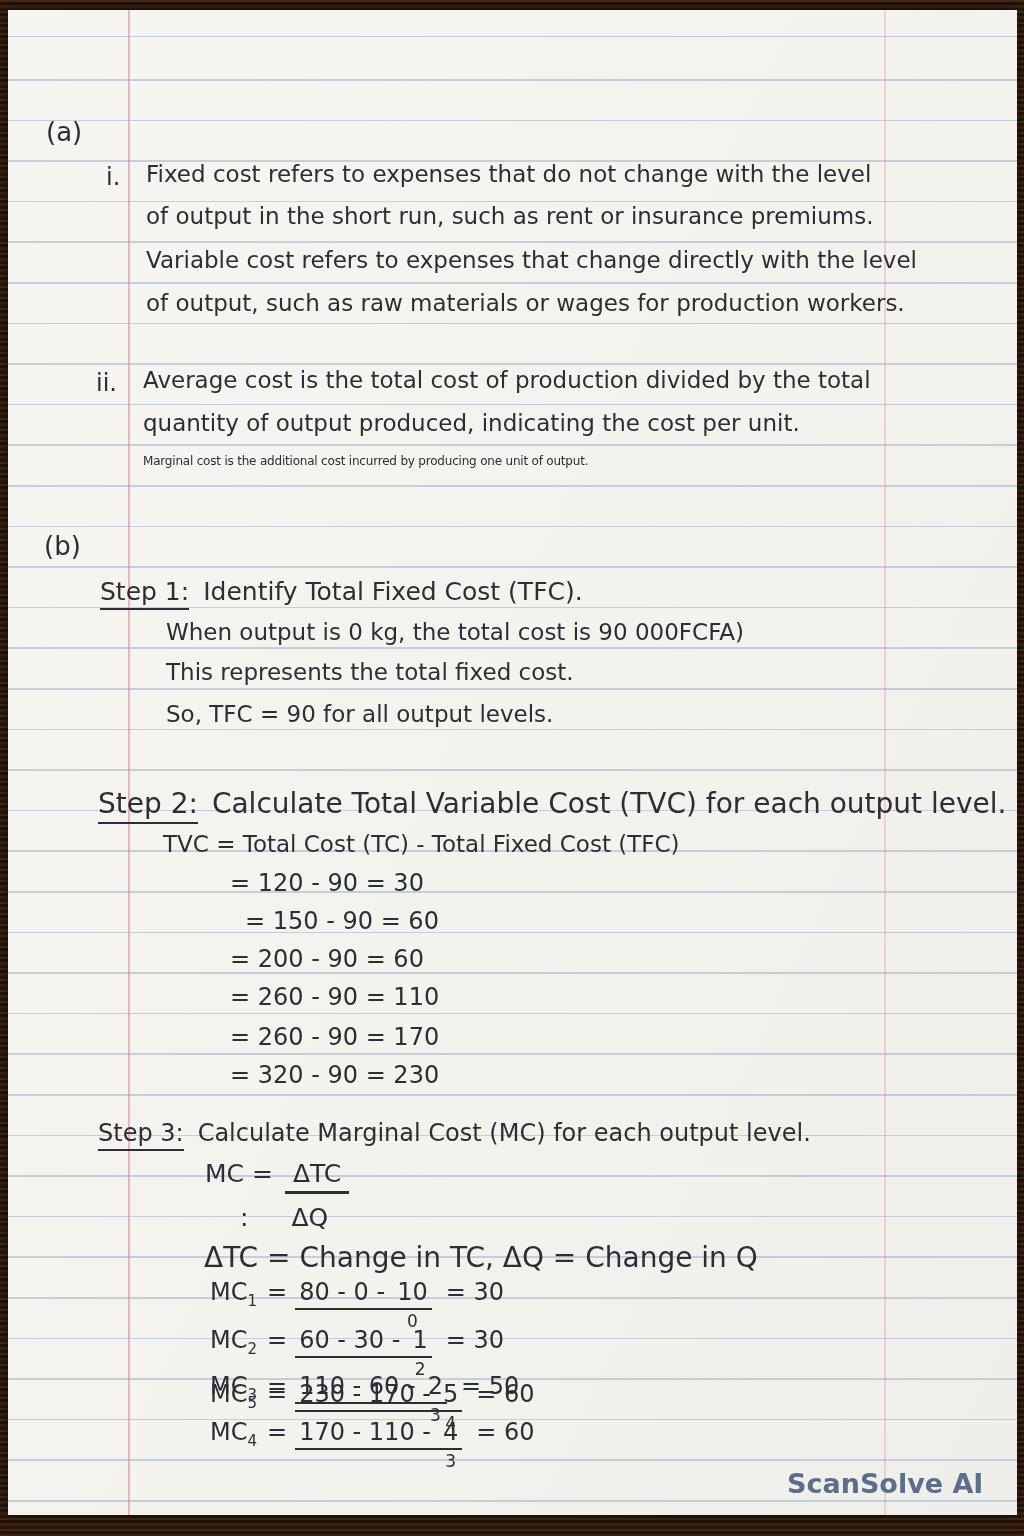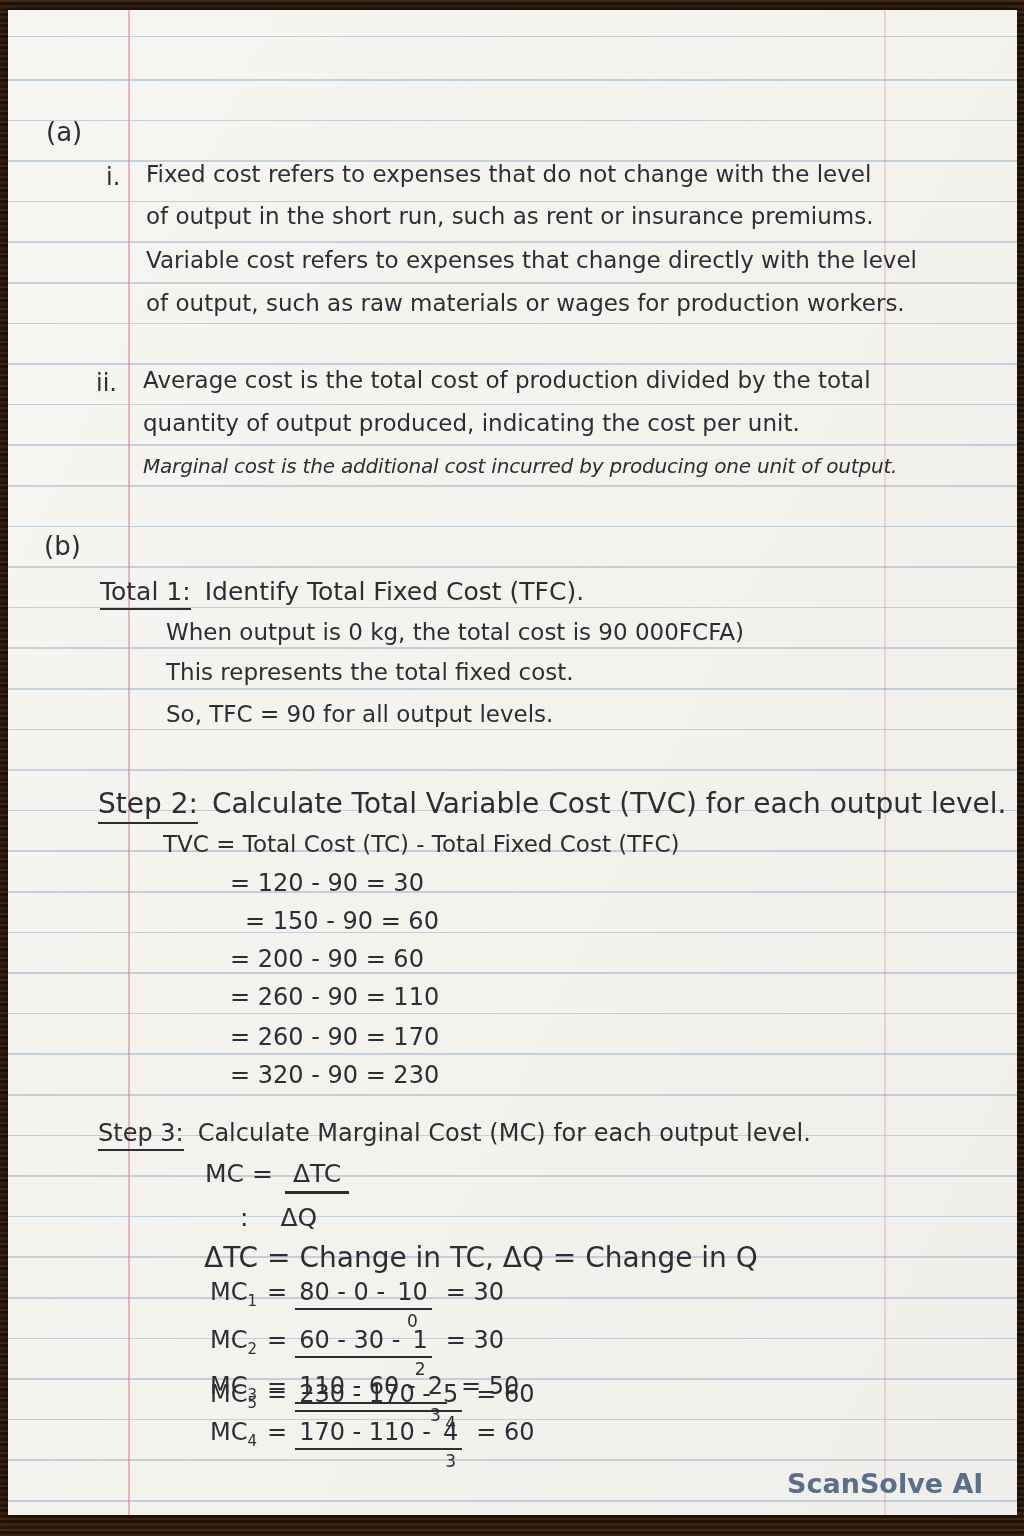--- a/index.html
+++ b/index.html
@@ -30,27 +30,27 @@
   .mline{position:absolute;top:0;bottom:0;pointer-events:none;}
   .mline.left{left:120px;width:2px;background:rgba(222,128,150,0.55);}
   .mline.right{left:876px;width:2px;background:rgba(222,128,150,0.28);}
 
   .hw{position:absolute;white-space:nowrap;color:#2d2d35;line-height:1.25;}
   .fs26{font-size:26px;}
   .fs25{font-size:25px;}
   .fs24{font-size:24px;}
   .fs23{font-size:23px;}
   .fs22{font-size:28px;}
-  .fs20{font-size:20px;letter-spacing:-0.2px;font-style:italic;}
+  .fs20{font-size:12px;letter-spacing:-0.2px;}
 
   .ut{border-bottom:2.5px solid #2d2d35;padding-bottom:2px;}
   .gap{display:inline-block;width:14px;}
 
   .fracbar{border-bottom:3px solid #2d2d35;padding:0 8px 2px 8px;margin-left:12px;display:inline-block;}
-  .dq{margin-left:32px;display:inline-block;}
+  .dq{margin-left:43px;display:inline-block;}
 
   .mc-row{position:absolute;left:202px;font-size:24px;color:#2d2d35;white-space:nowrap;}
   .mc-name sub{font-size:15px;}
   .mc-eq{margin:0 8px 0 10px;}
   .mc-frac{display:inline-block;border-bottom:2.5px solid #2d2d35;padding:0 4px 2px 4px;}
   .mc-stack{display:inline-block;position:relative;margin-left:12px;}
   .stk-bot{position:absolute;top:calc(100% + 5px);left:50%;transform:translateX(-50%);font-size:17px;}
   .mc-res{margin-left:14px;}
 
   .wm{position:absolute;left:779px;top:1458px;font-size:27px;font-weight:bold;color:#5b6e8a;white-space:nowrap;}
@@ -72,21 +72,21 @@
   <div class="hw fs23" style="left:138px;top:236px;">Variable cost refers to expenses that change directly with the level</div>
 
   <div class="hw fs24" style="left:88px;top:358px;">ii.</div>
   <div class="hw fs23" style="left:135px;top:356px;">Average cost is the total cost of production divided by the total</div>
   <div class="hw fs23" style="left:135px;top:399px;">quantity of output produced, indicating the cost per unit.</div>
   <div class="hw fs20" style="left:135px;top:444px;">Marginal cost is the additional cost incurred by producing one unit of output.</div>
 
   <div class="hw fs26" style="left:36px;top:520px;">(b)</div>
 
   <div class="hw fs25" style="left:92px;top:566px;">
-    <span class="ut">Total 1:</span><span class="gap"></span><span>Identify Total Fixed Cost (TFC).</span>
+    <span class="ut">Step 1:</span><span class="gap"></span><span>Identify Total Fixed Cost (TFC).</span>
   </div>
   <div class="hw fs23" style="left:158px;top:608px;">When output is 0 kg, the total cost is 90 000FCFA)</div>
   <div class="hw fs23" style="left:158px;top:648px;">This represents the total fixed cost.</div>
   <div class="hw fs23" style="left:158px;top:690px;">So, TFC = 90  for all output levels.</div>
 
   <div class="hw fs23" style="left:90px;top:776px;font-size:28px;">
     <span class="ut">Step 2:</span><span class="gap"></span><span>Calculate Total Variable Cost (TVC) for each output level.</span>
   </div>
   <div class="hw fs23" style="left:155px;top:820px;">TVC = Total Cost (TC) - Total Fixed Cost (TFC)</div>
   <div class="hw fs24" style="left:222px;top:858px;">= 120 - 90 = 30</div>

